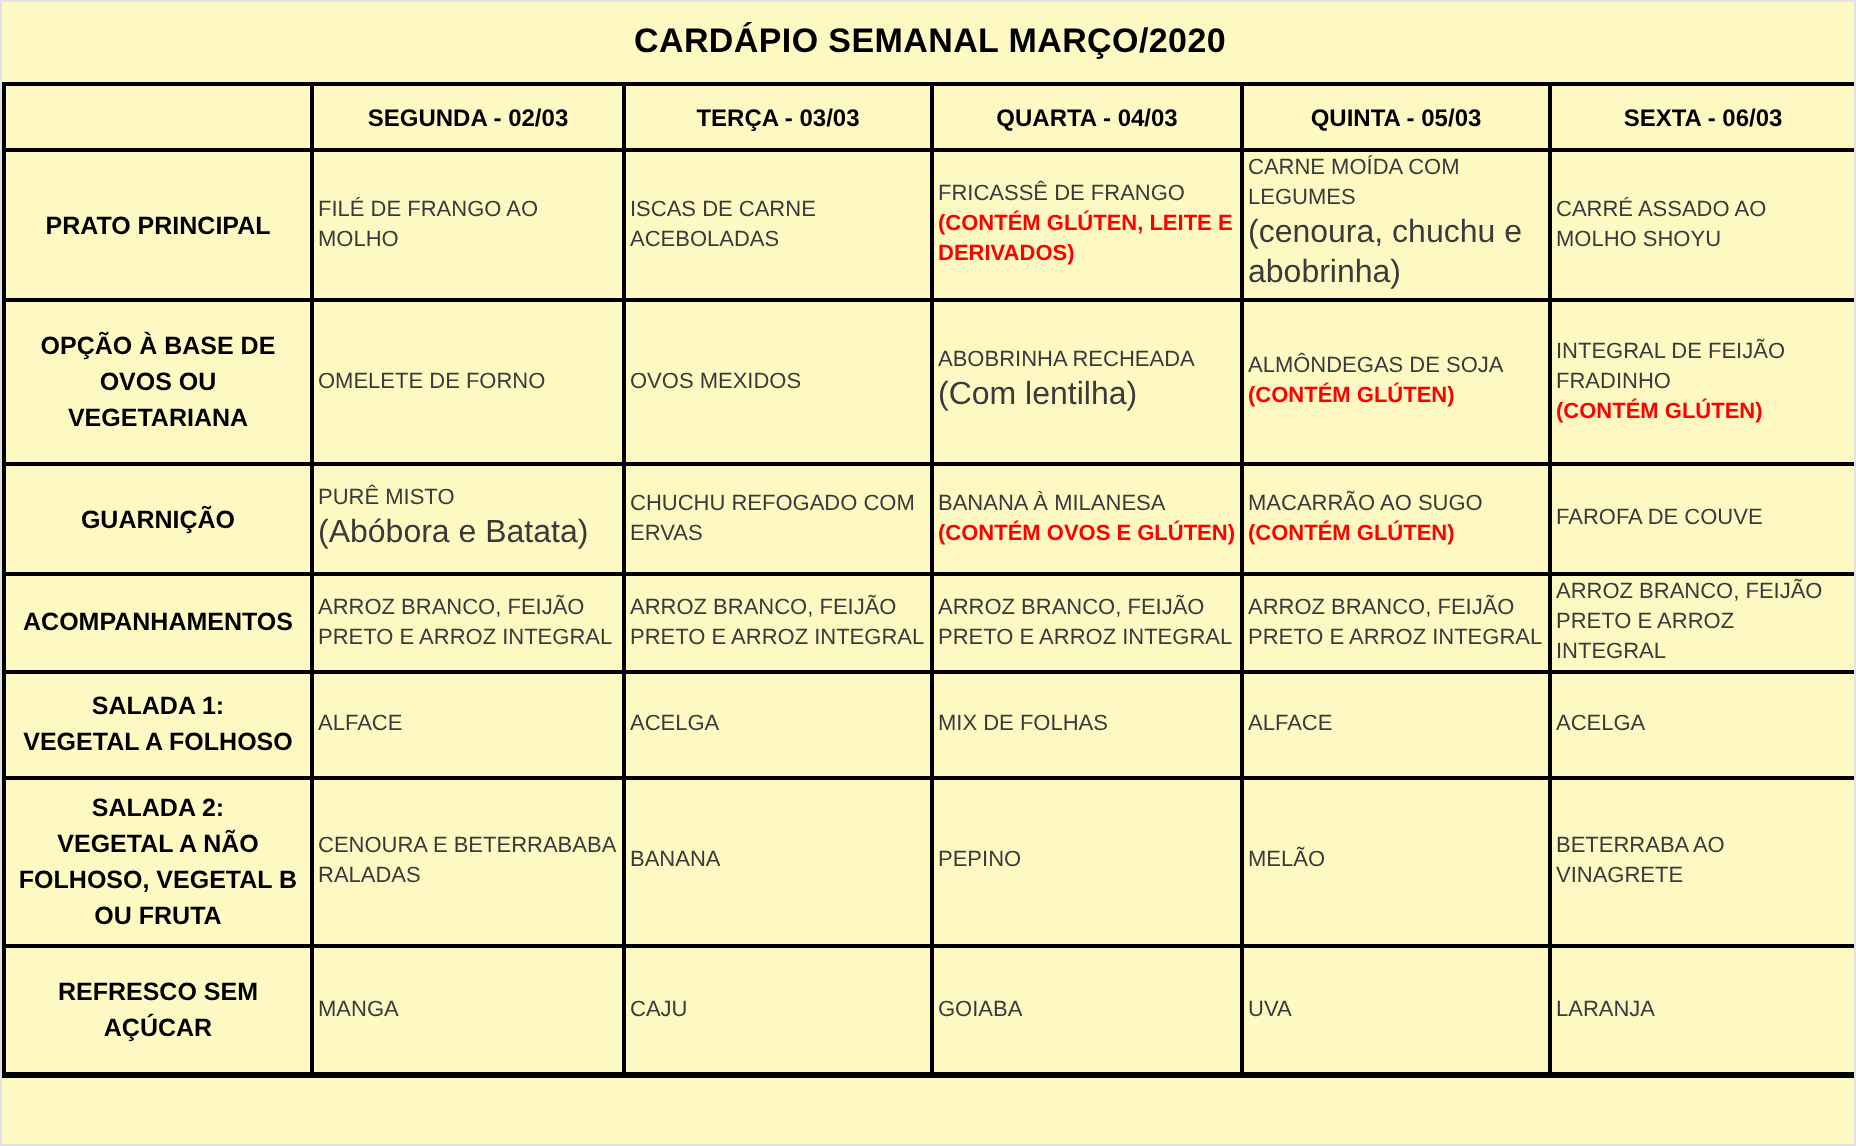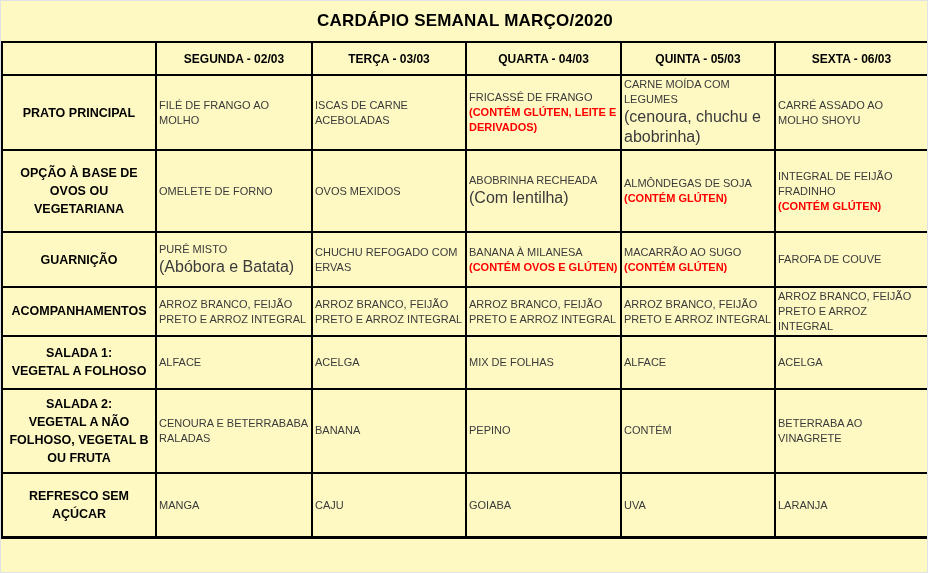--- a/index.html
+++ b/index.html
@@ -217,21 +217,21 @@
           <td class="cell">
             <div class="main">CENOURA E BETERRABABA RALADAS</div>
           </td>
           <td class="cell">
             <div class="main">BANANA</div>
           </td>
           <td class="cell">
             <div class="main">PEPINO</div>
           </td>
           <td class="cell">
-            <div class="main">CONTÉM</div>
+            <div class="main">MELÃO</div>
           </td>
           <td class="cell">
             <div class="main">BETERRABA AO VINAGRETE</div>
           </td>
         </tr>
         <tr>
           <th class="row-label">REFRESCO SEM
 AÇÚCAR</th>
           <td class="cell">
             <div class="main">MANGA</div>

